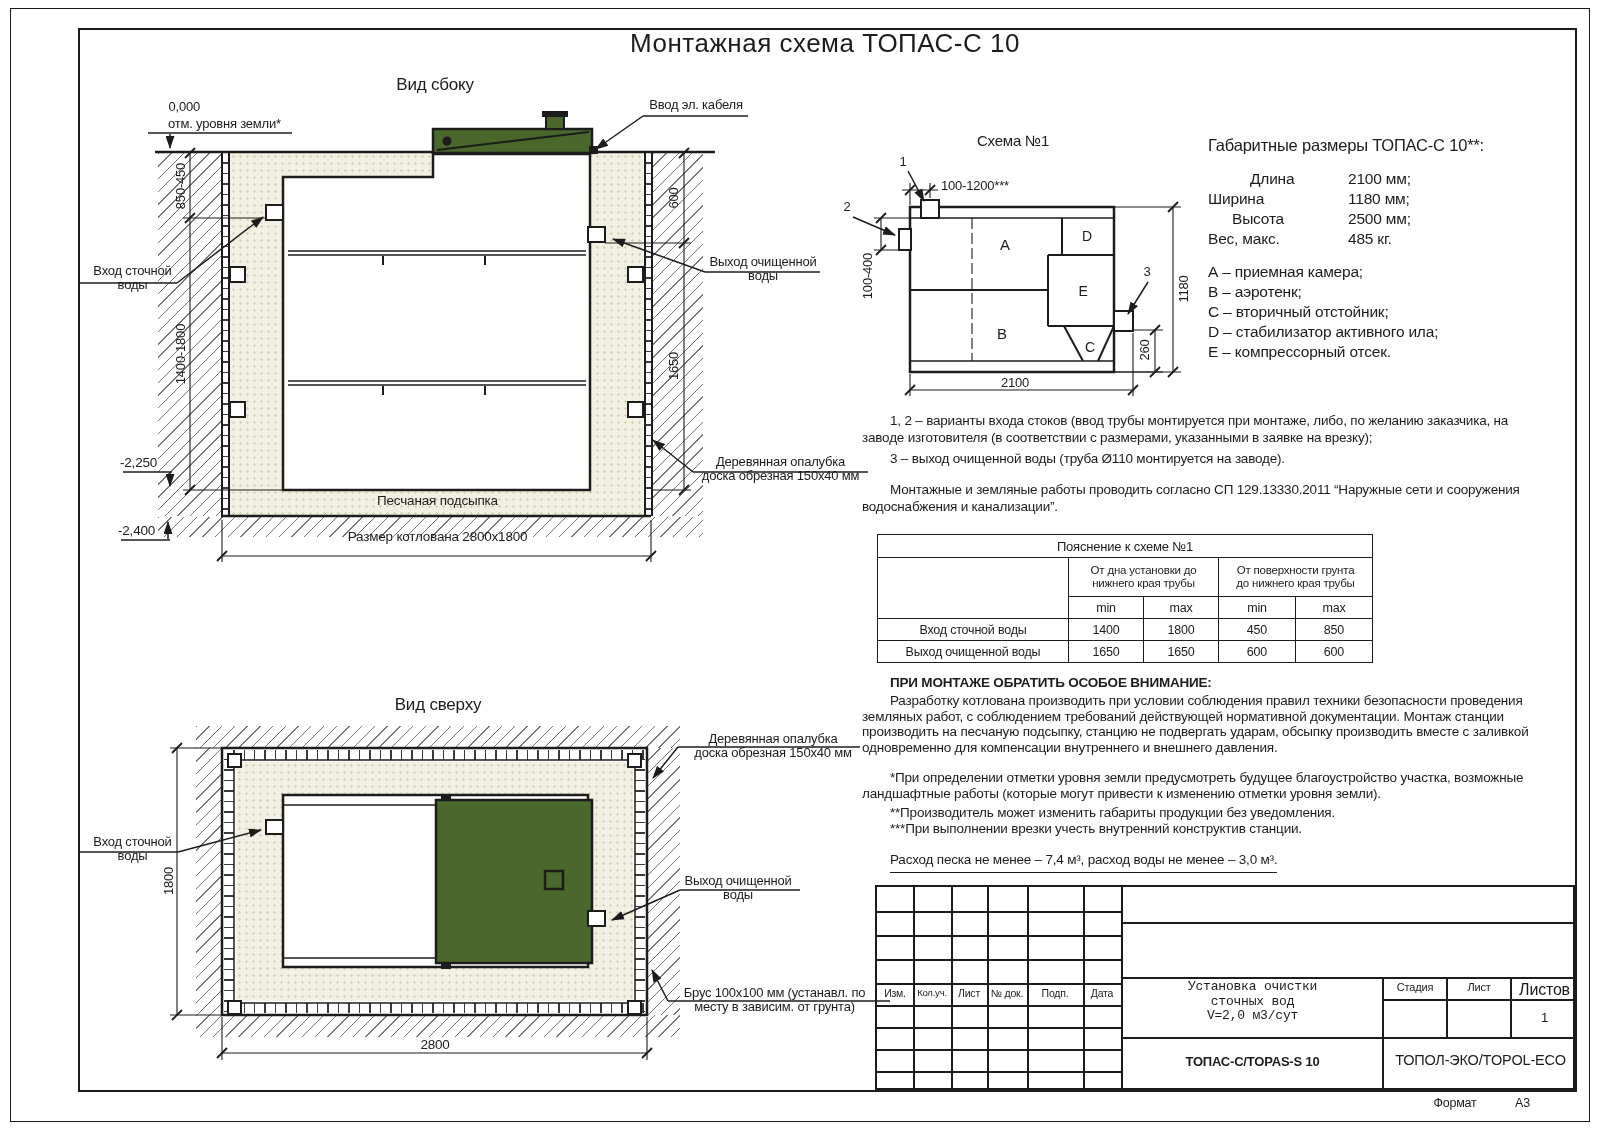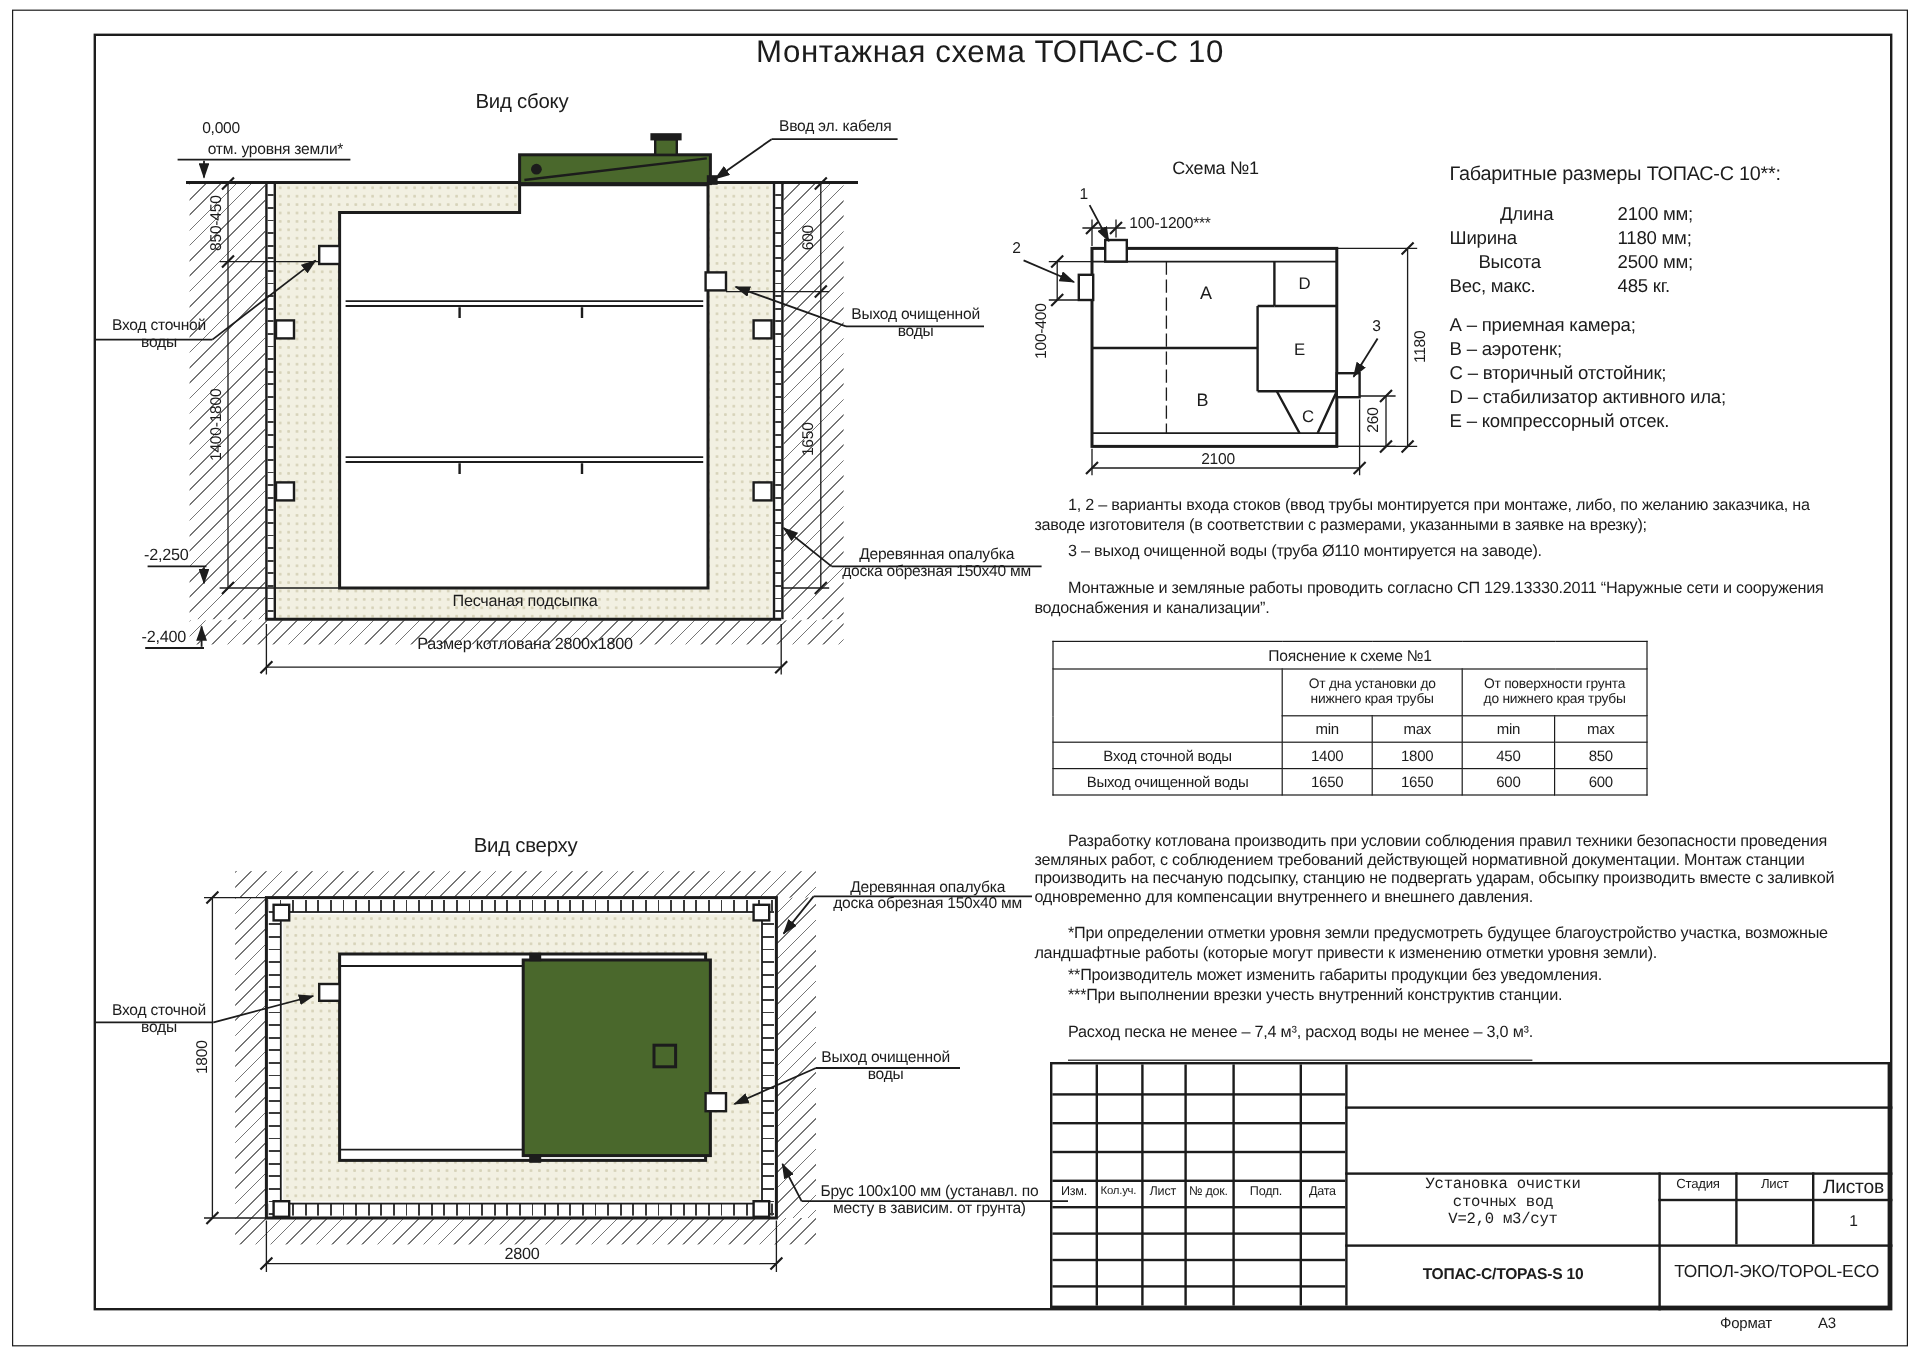--- a/index.html
+++ b/index.html
@@ -180,21 +180,21 @@
       <path class="s15" marker-end="url(#ma)" d="M678,747 L653,778"></path>
       <path class="s15" d="M680,890 H800"></path>
       <path class="s15" marker-end="url(#ma)" d="M680,890 L612,920"></path>
       <path class="s15" d="M668,1001 H890"></path>
       <path class="s15" marker-end="url(#ma)" d="M668,1001 L652,970"></path>
     </g>
   </svg>
 
   <div class="lbl view-title c" style="left:355px;top:78px;width:160px;">Вид сбоку</div>
   <div class="lbl r" style="left:128px;top:100px;width:72px;">0,000</div>
-  <div class="lbl" style="left:136px;top:117px;width:150px;text-align:right;">отм. уровня земли*</div>
+  <div class="lbl" style="left:168px;top:117px;width:150px;">отм. уровня земли*</div>
   <div class="lbl c" style="left:640px;top:98px;width:112px;">Ввод эл. кабеля</div>
   <div class="lbl c pl" style="left:85px;top:264px;width:95px;">Вход сточной
 воды</div>
   <div class="lbl c pl" style="left:703px;top:255px;width:120px;">Выход очищенной
 воды</div>
   <div class="lbl c pl" style="left:688px;top:455px;width:185px;">Деревянная опалубка
 доска обрезная 150x40 мм</div>
   <div class="lbl c" style="left:355px;top:494px;width:165px;font-size:13.5px;">Песчаная подсыпка</div>
   <div class="lbl c" style="left:320px;top:530px;width:235px;font-size:13.5px;">Размер котлована 2800x1800</div>
   <div class="rot" style="left:180px;top:186px;">850-450</div>
@@ -275,25 +275,26 @@
     <tr style="height:22px;">
       <td>Выход очищенной воды</td>
       <td>1650</td>
       <td>1650</td>
       <td>600</td>
       <td>600</td>
     </tr>
   </tbody>
     </table>
 
+  <div class="lbl" style="left:890px;top:676px;width:520px;font-size:13.5px;font-weight:bold;">ПРИ МОНТАЖЕ ОБРАТИТЬ ОСОБОЕ ВНИМАНИЕ:</div>
   <div class="lbl note" style="left:862px;top:693px;width:684px;line-height:15.5px;">Разработку котлована производить при условии соблюдения правил техники безопасности проведения земляных работ, с соблюдением требований действующей нормативной документации. Монтаж станции производить на песчаную подсыпку, станцию не подвергать ударам, обсыпку производить вместе с заливкой одновременно для компенсации внутреннего и внешнего давления.</div>
   <div class="lbl note" style="left:862px;top:770px;width:690px;line-height:15.5px;">*При определении отметки уровня земли предусмотреть будущее благоустройство участка, возможные ландшафтные работы (которые могут привести к изменению отметки уровня земли).</div>
   <div class="lbl note" style="left:862px;top:804px;width:690px;">**Производитель может изменить габариты продукции без уведомления.</div>
   <div class="lbl note" style="left:862px;top:820px;width:690px;">***При выполнении врезки учесть внутренний конструктив станции.</div>
-  <div class="lbl" style="left:890px;top:853px;font-size:13.5px;border-bottom:1px solid var(--ink);padding-bottom:16px;">Расход песка не менее – 7,4 м³, расход воды не менее – 3,0 м³.</div>
+  <div class="lbl" style="left:890px;top:853px;font-size:13.5px;border-bottom:1px solid var(--ink);padding-bottom:5px;">Расход песка не менее – 7,4 м³, расход воды не менее – 3,0 м³.</div>
 
   <div class="lbl view-title c" style="left:358px;top:698px;width:160px;">Вид сверху</div>
   <div class="lbl c pl" style="left:85px;top:835px;width:95px;">Вход сточной
 воды</div>
   <div class="lbl c pl" style="left:678px;top:732px;width:190px;">Деревянная опалубка
 доска обрезная 150x40 мм</div>
   <div class="lbl c pl" style="left:678px;top:874px;width:120px;">Выход очищенной
 воды</div>
   <div class="lbl c pl" style="left:652px;top:986px;width:245px;">Брус 100x100 мм (устанавл. по
 месту в зависим. от грунта)</div>

